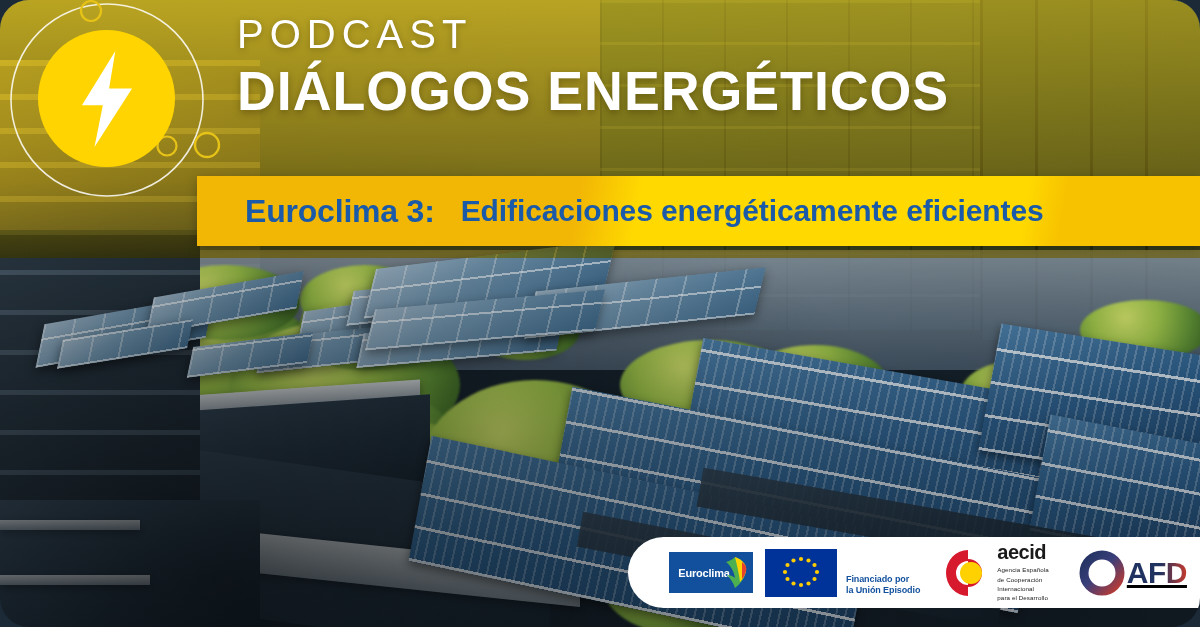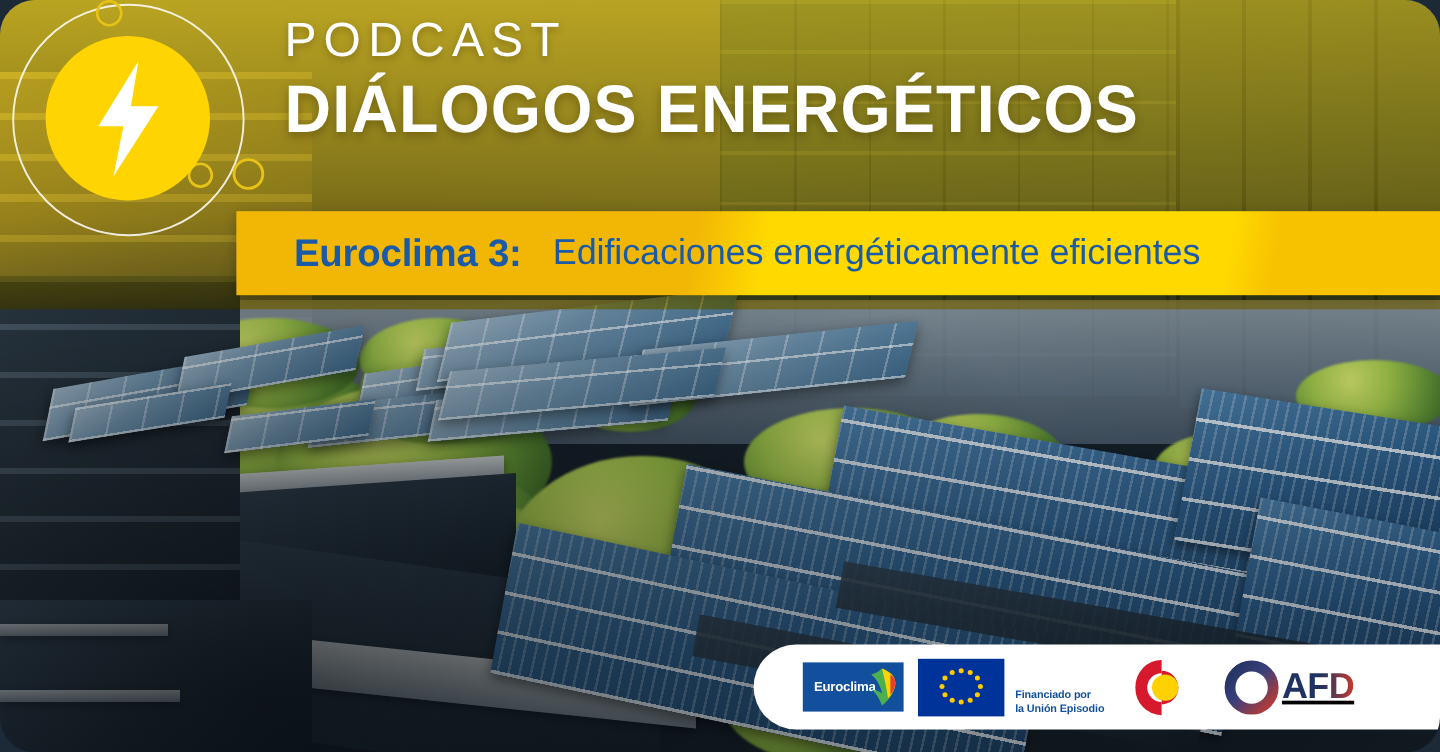--- a/index.html
+++ b/index.html
@@ -130,21 +130,21 @@
         #FFD900 44%, #FFD900 82%,
         #F7C200 86%, #F7C200 100%);
     display:flex; align-items:center;
     box-shadow:0 3px 10px rgba(0,0,0,.25);
   }
   .banner .ep-num {
     font-size:32px; font-weight:bold; color:#1A5AA8; margin-left:48px;
     letter-spacing:-.2px; white-space:nowrap;
   }
   .banner .ep-title {
-    font-size:30px; font-weight:400; color:#1A5AA8; margin-left:26px;
+    font-size:30px; font-weight:700; color:#1A5AA8; margin-left:26px;
     letter-spacing:-.1px; white-space:nowrap;
   }
 
   
   .logobar {
     position:absolute; left:628px; top:537px; width:572px; height:71px;
     background:#ffffff; border-radius:36px 0 0 36px;
     display:flex; align-items:center; padding-left:41px; gap:0;
   }
   .lg { display:flex; align-items:flex-end; }
@@ -322,20 +322,29 @@
         <div>la Unión Episodio</div>
       </div>
     </div>
 
     <div class="aecid">
       <svg class="aecid-mark" viewBox="0 0 44 48">
         <path d="M22 1 A22 23 0 1 0 22 47 L22 36 A12 12 0 1 1 22 12 Z" fill="#D7192D"></path>
         <path d="M22 10 A14 14 0 1 1 22 38 L22 29 A5.5 5.5 0 1 0 22 19 Z" fill="#D7192D"></path>
         <circle cx="25" cy="24" r="11" fill="#FFD100"></circle>
       </svg>
+      <div class="aecid-txt">
+        <div class="aecid-name">aecid</div>
+        <div class="aecid-sub">
+          <div>Agencia Española</div>
+          <div>de Cooperación</div>
+          <div>Internacional</div>
+          <div>para el Desarrollo</div>
+        </div>
+      </div>
     </div>
 
     <div class="afd">
       <svg class="afd-ring" viewBox="0 0 50 50">
         <defs>
           <linearGradient id="afdg" x1="0" y1="0" x2="1" y2="1">
             <stop offset="0%" stop-color="#20325F"></stop>
             <stop offset="45%" stop-color="#3A3F7A"></stop>
             <stop offset="100%" stop-color="#C63A2E"></stop>
           </linearGradient>

